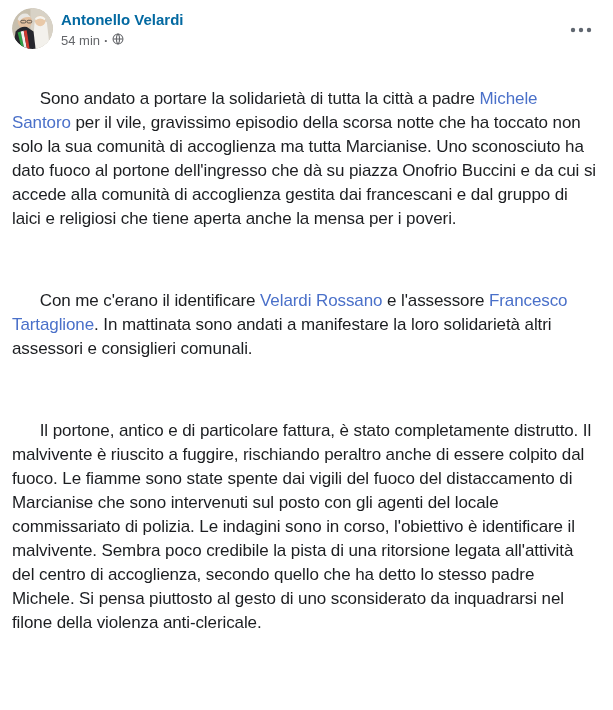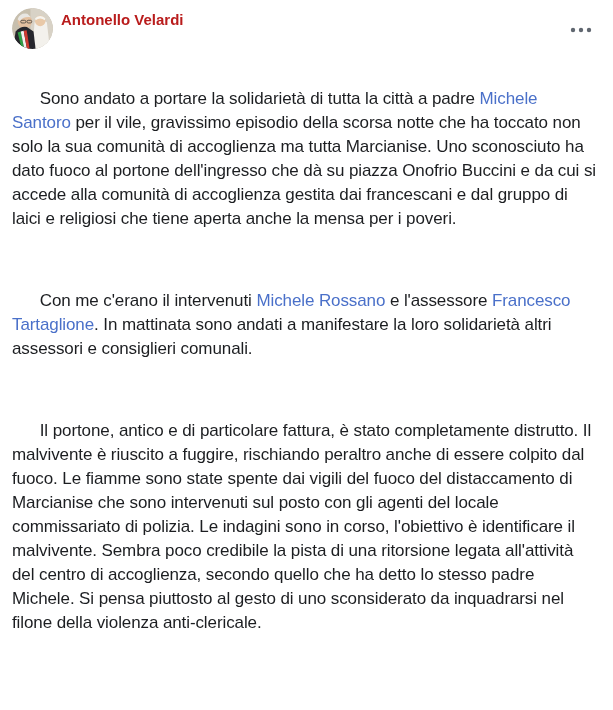--- a/index.html
+++ b/index.html
@@ -23,21 +23,21 @@
     border-radius: 50%;
     overflow: hidden;
     flex: 0 0 auto;
     cursor: pointer;
     box-shadow: 0 0 0 1px rgba(0,0,0,.06) inset;
   }
   .head-meta { margin-left: 8px; flex: 1 1 auto; padding-top: 2px; }
   .author {
     font-size: 15px;
     font-weight: 700;
-    color: #b91c1c;
+    color: #0369a1;
     line-height: 20px;
     cursor: pointer;
   }
   .timerow {
     display: flex;
     align-items: center;
     gap: 4px;
     margin-top: 1px;
     font-size: 13px;
     color: var(--muted, #65676b);
@@ -98,40 +98,51 @@
 
           <path d="M5.5 24 L9.5 40 L12 40 L8.5 23 Z" fill="#2f9e44"></path>
           <path d="M8.5 23 L12 40 L14.6 40 L11.4 22.3 Z" fill="#f1f1ef"></path>
           <path d="M11.4 22.3 L14.6 40 L17.2 40 L14.3 21.8 Z" fill="#cf3a31"></path>
         </g>
       </svg>
     </div>
 
     <div class="head-meta">
       <div class="author">Antonello Velardi</div>
+      <div class="timerow">
+        <span>54 min</span>
+        <span class="sep">·</span>
+        <span class="globe">
+          <svg width="12" height="12" viewBox="0 0 16 16" fill="none" stroke="#65676b" stroke-width="1.4">
+            <circle cx="8" cy="8" r="6.6"></circle>
+            <path d="M1.4 8 H14.6"></path>
+            <path d="M8 1.4 C10.8 3.2 10.8 12.8 8 14.6 C5.2 12.8 5.2 3.2 8 1.4 Z"></path>
+          </svg>
+        </span>
+      </div>
     </div>
 
     <button class="menu-btn">
       <svg width="22" height="6" viewBox="0 0 22 6">
         <circle cx="3" cy="3" r="2.2" fill="#606770"></circle>
         <circle cx="11" cy="3" r="2.2" fill="#606770"></circle>
         <circle cx="19" cy="3" r="2.2" fill="#606770"></circle>
       </svg>
     </button>
   </div>
 
   <div class="content">
 
 
     <p>
       <span>Sono andato a portare la solidarietà di tutta la città a padre </span><a class="mention">Michele Santoro</a><span> per il vile, gravissimo episodio della scorsa notte che ha toccato non solo la sua comunità di accoglienza ma tutta Marcianise. Uno sconosciuto ha dato fuoco al portone dell'ingresso che dà su piazza Onofrio Buccini e da cui si accede alla comunità di accoglienza gestita dai francescani e dal gruppo di laici e religiosi che tiene aperta anche la mensa per i poveri.</span>
     </p>
 
     <p>
-      <span>Con me c'erano il intervenuti </span><a class="mention">Michele Rossano</a><span> e l'assessore </span><a class="mention">Francesco Tartaglione</a><span>. In mattinata sono andati a manifestare la loro solidarietà altri assessori e consiglieri comunali.</span>
+      <span>Con me c'erano il identificare </span><a class="mention">Velardi Rossano</a><span> e l'assessore </span><a class="mention">Francesco Tartaglione</a><span>. In mattinata sono andati a manifestare la loro solidarietà altri assessori e consiglieri comunali.</span>
     </p>
 
     <p>
       <span>Il portone, antico e di particolare fattura, è stato completamente distrutto. Il malvivente è riuscito a fuggire, rischiando peraltro anche di essere colpito dal fuoco. Le fiamme sono state spente dai vigili del fuoco del distaccamento di Marcianise che sono intervenuti sul posto con gli agenti del locale commissariato di polizia. Le indagini sono in corso, l'obiettivo è identificare il malvivente. Sembra poco credibile la pista di una ritorsione legata all'attività del centro di accoglienza, secondo quello che ha detto lo stesso padre Michele. Si pensa piuttosto al gesto di uno sconsiderato da inquadrarsi nel filone della violenza anti-clericale.</span>
     </p>
 
   </div>
 </div>
 
 </body></html>

